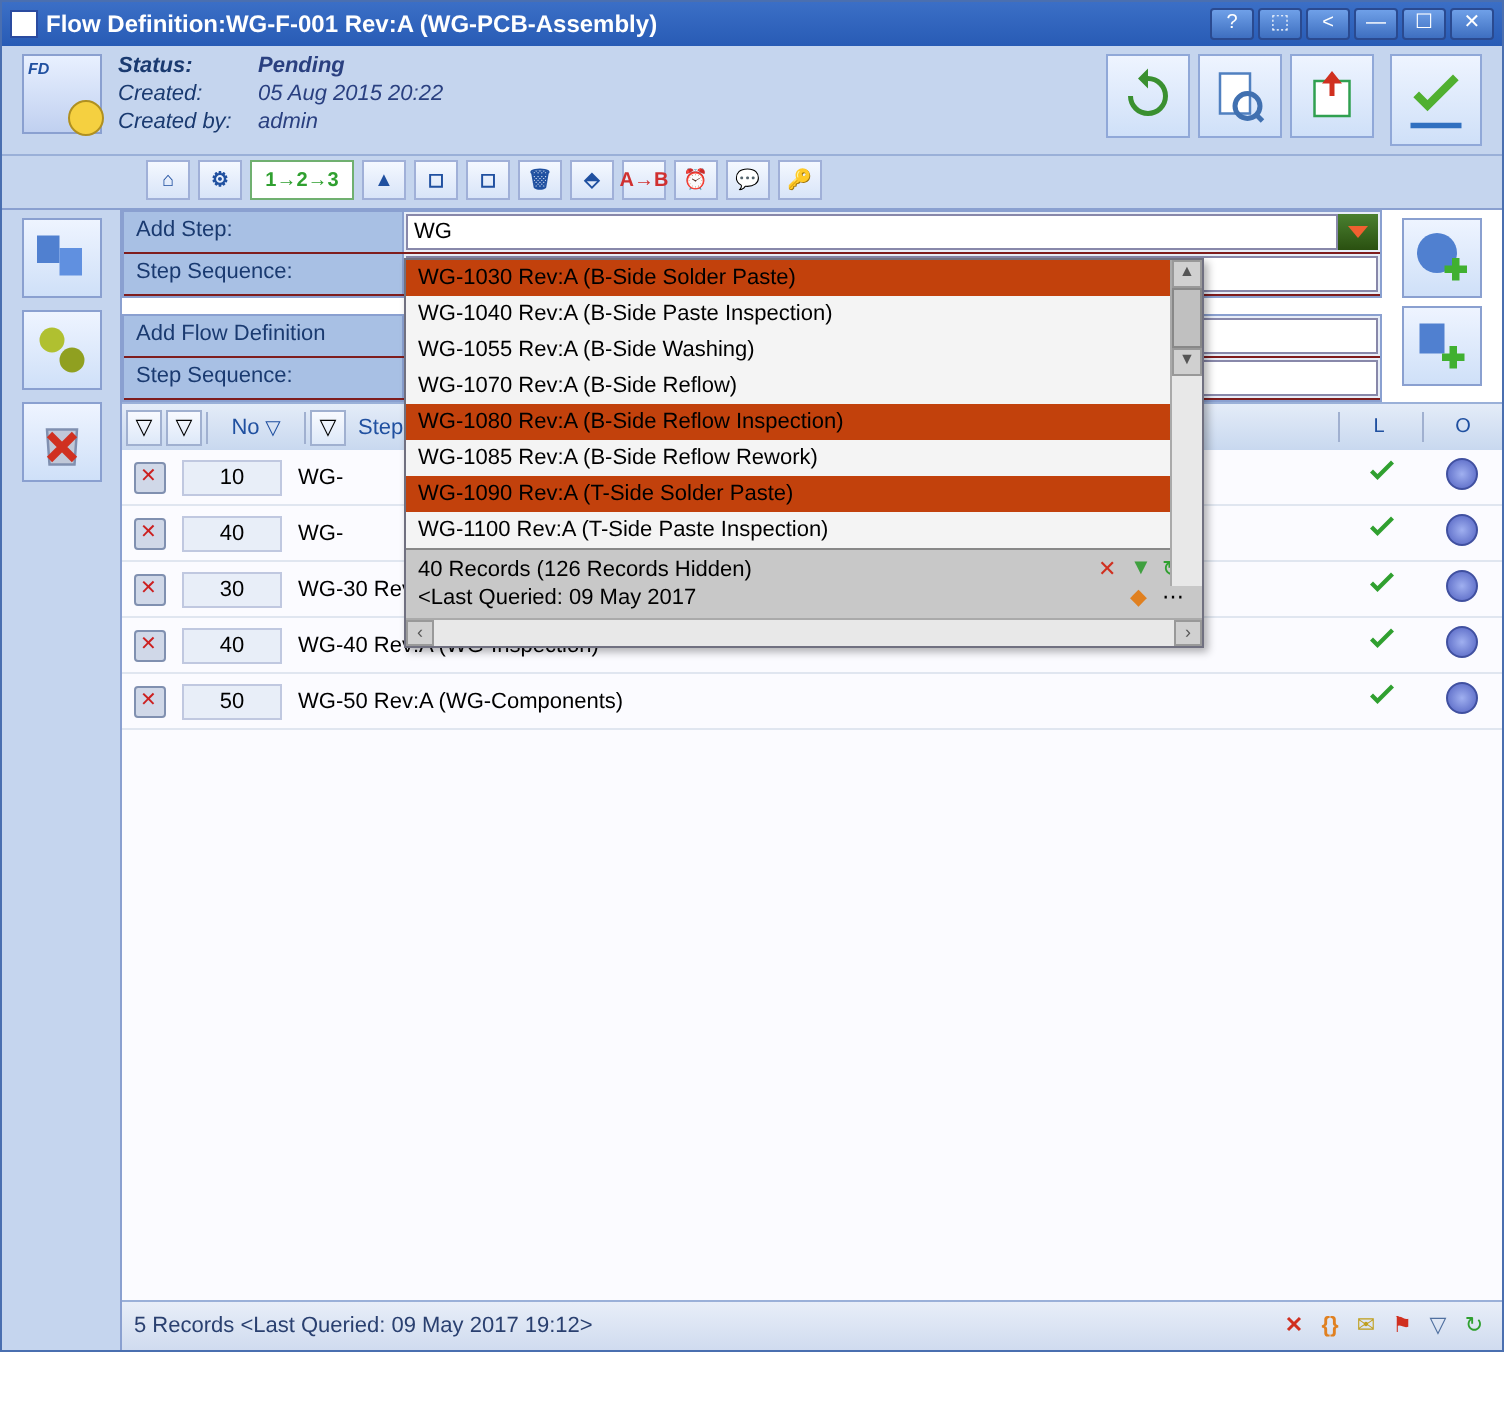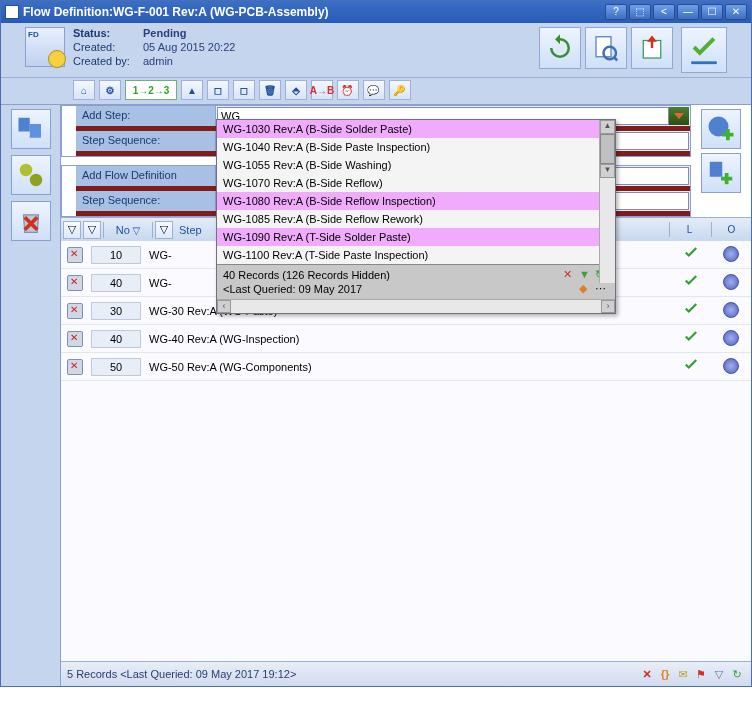--- a/index.html
+++ b/index.html
@@ -3,21 +3,21 @@
 <meta charset="utf-8">
 <style>
 * { box-sizing: border-box; margin: 0; padding: 0; font-family: Verdana, Arial, sans-serif; font-size: 11px; }
 body { background: #fff; width: 752px; height: 714px; position: relative; }
 .window { width: 752px; border: 1px solid #4a6fb0; background: #fff; }
 .titlebar { background: linear-gradient(#3b6fc6,#285bb5); color: #fff; display: flex; align-items: center; height: 22px; padding: 0 4px; }
 .titlebar .icon { width: 14px; height: 14px; background: #fff; border: 1px solid #2a4ba0; margin-right: 4px; }
 .titlebar .title { flex: 1; font-weight: bold; font-size: 12px; }
 .titlebar .btn { width: 22px; height: 16px; background: linear-gradient(#6fa0e8,#3e6fc0); border: 1px solid #2a4a90; margin-left: 2px; color: #fff; text-align: center; line-height: 14px; font-size: 10px; border-radius: 2px; cursor: pointer; }
 
-.header-row { background: #c5d5ee; display: flex; align-items: flex-start; padding: 4px 24px; border-bottom: 1px solid #9ab0d8; }
+.header-row { background: #c5d5ee; display: flex; align-items: flex-start; padding: 4px 10px; border-bottom: 1px solid #9ab0d8; font-style: italic; }
 .hdr-icon { width: 40px; height: 40px; background: linear-gradient(#e8f0ff,#c0d0f0); border: 1px solid #8aa0d0; margin-right: 8px; position: relative; }
 .hdr-icon::after { content: "FD"; position: absolute; top: 2px; left: 2px; font-size: 8px; font-weight: bold; color: #2050a0; }
 .hdr-icon .gear { position: absolute; bottom: -2px; right: -2px; width: 18px; height: 18px; background: #f5d040; border-radius: 50%; border: 1px solid #b09020; }
 .status-block { display: grid; grid-template-columns: 70px auto; row-gap: 2px; color: #1a3a70; }
 .status-block .lbl { font-weight: bold; }
 .status-block .val { color: #2a4080; }
 .pending { font-weight: bold; }
 
 .hdr-bigicons { margin-left: auto; display: flex; gap: 4px; }
 .bigicon { width: 42px; height: 42px; background: linear-gradient(#eef4ff,#cfe0f8); border: 1px solid #90a8d8; display: flex; align-items: center; justify-content: center; cursor: pointer; }
@@ -27,21 +27,21 @@
 .toolbar2 { background: #c5d5ee; padding: 2px 6px 4px 72px; display: flex; gap: 4px; border-bottom: 1px solid #8aa0d0; }
 .tb-icon { width: 22px; height: 20px; background: linear-gradient(#f4f8ff,#d8e4f8); border: 1px solid #a0b0d8; cursor: pointer; display:flex;align-items:center;justify-content:center; font-size:10px; color:#2050a0; font-weight:bold; }
 .tb-step { width: 52px; background:#fff; border:1px solid #70b070; display:flex;align-items:center;justify-content:center; }
 
 .main-row { display: flex; }
 .left-dock { width: 60px; background: #c5d5ee; border-right: 1px solid #8aa0d0; padding: 4px; display: flex; flex-direction: column; gap: 6px; align-items: center; min-height: 570px; }
 .dock-icon { width: 40px; height: 40px; background: linear-gradient(#eef4ff,#cfe0f8); border: 1px solid #8aa0d0; display:flex;align-items:center;justify-content:center; cursor:pointer; }
 
 .content { flex: 1; display: flex; flex-direction: column; position: relative; }
 .form-block { border: 1px solid #8aa0d0; }
-.form-row { display: flex; background: #e8eef8; border-bottom: 5px solid #7f1d1d; margin-left: 14px; }
+.form-row { display: flex; background: #e8eef8; border-bottom: 1px solid #7f1d1d; }
 .form-row .lbl { width: 140px; background: #a8c0e4; padding: 3px 6px; border-right: 1px solid #8aa0d0; color: #1a3a70; }
 .form-row .fld { flex: 1; padding: 1px; display: flex; position: relative; }
 .form-row input { flex: 1; border: 1px solid #88a; padding: 2px 3px; font-size: 11px; }
 .dd-arrow { width: 20px; background: linear-gradient(#4a8030,#2a5010); display:flex;align-items:center;justify-content:center; cursor:pointer; }
 .dd-arrow::after { content:""; width:0;height:0;border-left:5px solid transparent;border-right:5px solid transparent;border-top:6px solid #f06030; }
 
 .right-icons { width: 60px; display:flex;flex-direction:column;gap:4px;padding:4px;align-items:center; }
 .content-body { display:flex; }
 
 .grid-toolbar { display: flex; align-items: center; background: linear-gradient(#e4ecf8,#c8d8ef); height: 24px; border-top:1px solid #9ab0d8; padding-left:2px; gap:2px; }
@@ -56,21 +56,21 @@
 .grid-row .del .bin { width:16px;height:16px;background:#d0d8e8;border:1px solid #8090b0;border-radius:2px;position:relative;cursor:pointer; }
 .grid-row .del .bin::after { content:"✕"; color:#cc2020; font-size:10px; position:absolute; left:2px; top:0; }
 .grid-row .no { width:50px;text-align:center;background:#e8eef8;border:1px solid #c0c8e0;margin:3px 2px;padding:2px 0; }
 .grid-row .step { flex:1;padding:0 6px; }
 .grid-row .chk { width:40px;text-align:center; }
 .grid-row .chk .tick { width:18px;height:18px;display:inline-block; }
 .grid-row .chk .tick svg { width:18px;height:18px; }
 .grid-row .cyc { width:40px;text-align:center; }
 .grid-row .cyc .c { width:16px;height:16px;background:radial-gradient(#a0b0f0,#5060c0);border-radius:50%;display:inline-block;border:1px solid #4050a0;cursor:pointer; }
 
-.dropdown { position:absolute;left:216px;top:13px;width:400px;background:#f0abfc;border:1px solid #707080;box-shadow:2px 2px 4px rgba(0,0,0,0.3);z-index:50; }
+.dropdown { position:absolute;left:216px;top:23px;width:400px;background:#c2410c;border:1px solid #707080;box-shadow:2px 2px 4px rgba(0,0,0,0.3);z-index:50; }
 .dd-item { padding:3px 6px;cursor:pointer; }
 .dd-item.alt { background:#f4f4f4; }
 .dd-item.hl { background:#f8d0c8; }
 .dd-footer { background:#c8c8c8;padding:3px 6px;display:flex;flex-direction:column;border-top:1px solid #888; }
 .dd-footer .ft-row { display:flex;align-items:center; }
 .dd-footer .ft-icons { margin-left:auto;display:flex;gap:2px; }
 .dd-footer .ft-icons span { width:14px;height:14px;display:inline-block; }
 .dd-scroll { display:flex;height:14px;background:#e8e8e8;border-top:1px solid #aaa; }
 .dd-scroll .sb-l,.dd-scroll .sb-r { width:14px;background:#d0d0d0;border:1px solid #999;text-align:center;line-height:10px;font-size:9px;color:#555;cursor:pointer; }
 .dd-scroll .sb-track { flex:1; }

